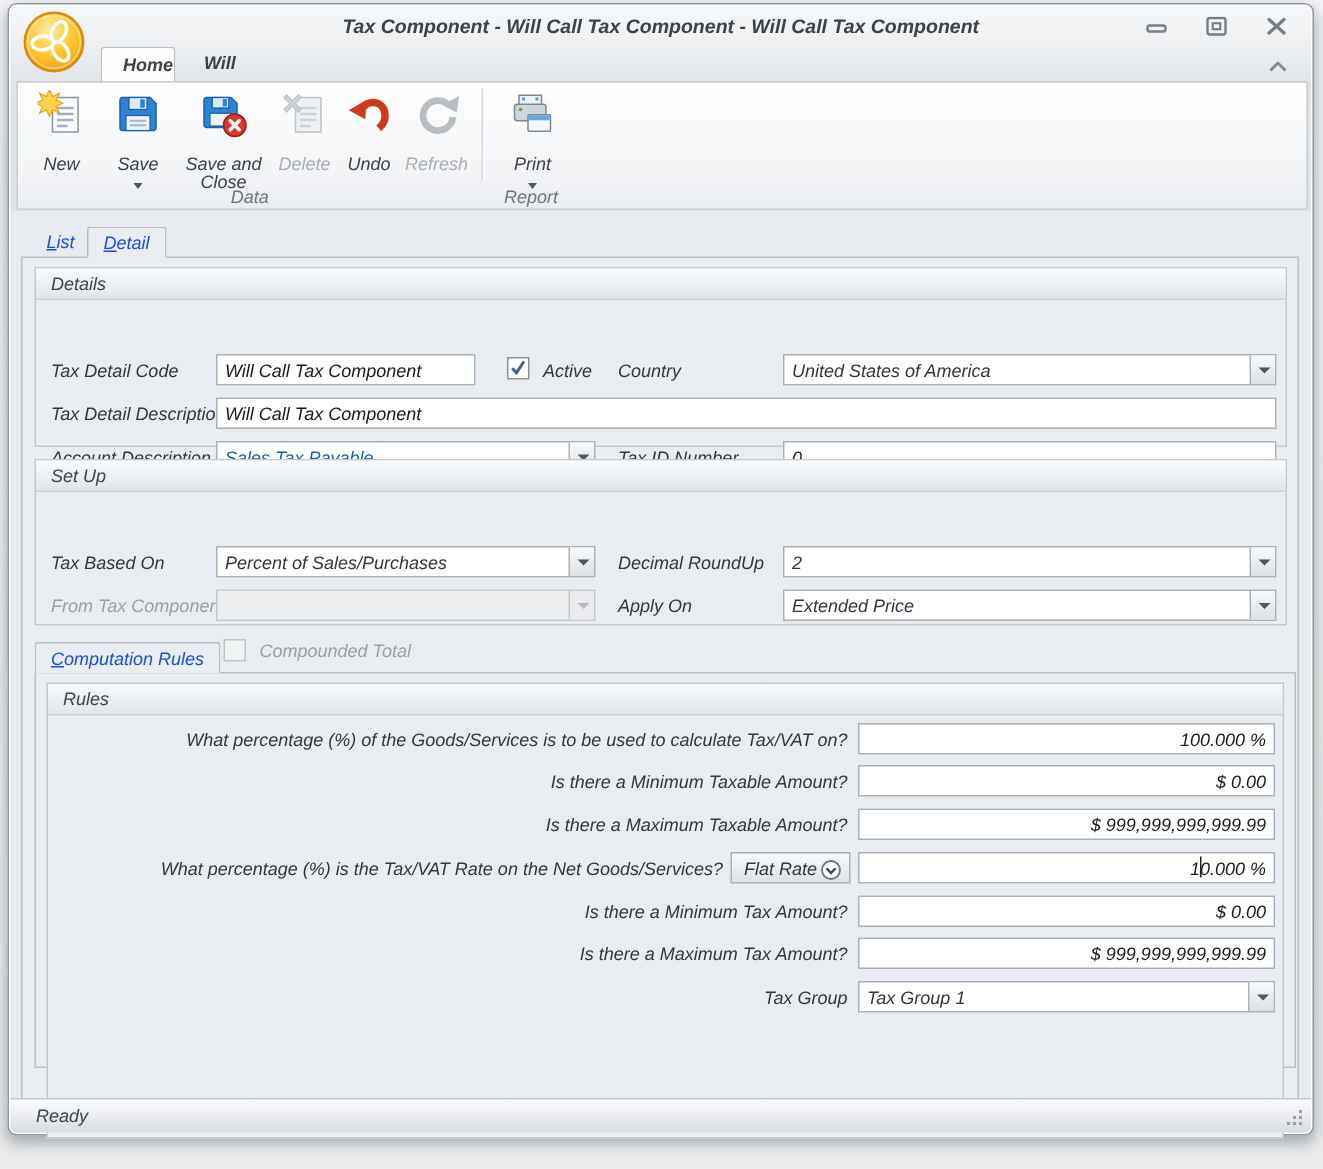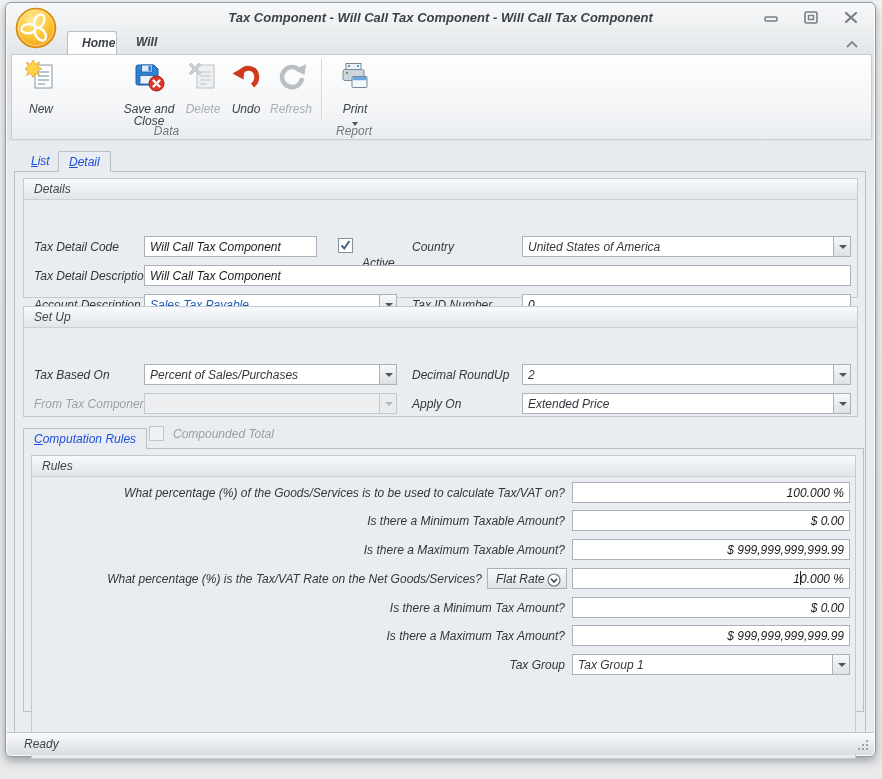--- a/index.html
+++ b/index.html
@@ -130,20 +130,31 @@
 
     <div class="rbtn" style="left:6px;width:46px;">
       <svg class="ric" viewBox="0 0 32 32">
         <rect x="10" y="5" width="17" height="23" fill="#fdfdfd" stroke="#8a94a0"></rect>
         <path d="M13 12h11M13 16h11M13 20h11M13 24h7" stroke="#9fb0c4" stroke-width="1.6"></path>
         <path d="M8 0 l2.2 4.4 4.4-2.2 -2.2 4.4 4.4 2.2 -4.4 2.2 2.2 4.4 -4.4-2.2 -2.2 4.4 -2.2-4.4 -4.4 2.2 2.2-4.4 -4.4-2.2 4.4-2.2 -2.2-4.4 4.4 2.2z" fill="#ffd24a" stroke="#e8a41c" stroke-width="0.8"></path>
       </svg>
       <span class="rlab">New</span>
     </div>
 
+    <div class="rbtn" style="left:57px;width:46px;">
+      <svg class="ric" viewBox="0 0 32 32">
+        <path d="M4 7 a2 2 0 0 1 2-2 h18 l4 4 v16 a2 2 0 0 1 -2 2 h-20 a2 2 0 0 1 -2-2 z" fill="#2e83d4" stroke="#1b5fa6"></path>
+        <rect x="10" y="5" width="12" height="8" fill="#dce9f7" stroke="#1b5fa6" stroke-width="0.8"></rect>
+        <rect x="17.5" y="6.2" width="3" height="5.6" fill="#2e83d4"></rect>
+        <rect x="8" y="17" width="16" height="10" fill="#eef3f8" stroke="#1b5fa6" stroke-width="0.8"></rect>
+        <path d="M10.5 20.5h11M10.5 23.5h11" stroke="#9fb6cc" stroke-width="1.2"></path>
+      </svg>
+      <span class="rlab">Save</span>
+      <span class="ddmark"></span>
+    </div>
 
     <div class="rbtn" style="left:108px;width:58px;">
       <svg class="ric" viewBox="0 0 32 32">
         <path d="M3 7 a2 2 0 0 1 2-2 h16 l4 4 v14 a2 2 0 0 1 -2 2 h-18 a2 2 0 0 1 -2-2 z" fill="#2e83d4" stroke="#1b5fa6"></path>
         <rect x="8.5" y="5" width="11" height="7" fill="#dce9f7" stroke="#1b5fa6" stroke-width="0.8"></rect>
         <rect x="15.5" y="6" width="2.8" height="5" fill="#2e83d4"></rect>
         <rect x="7" y="15.5" width="14" height="8.5" fill="#eef3f8" stroke="#1b5fa6" stroke-width="0.8"></rect>
         <circle cx="23.5" cy="23.5" r="7.5" fill="#d8372a" stroke="#a02015"></circle>
         <path d="M20.5 20.5 l6 6 M26.5 20.5 l-6 6" stroke="#fff" stroke-width="2.4" stroke-linecap="round"></path>
       </svg>
@@ -205,21 +216,21 @@
       <div class="grp" style="left:8px;top:6px;width:835px;height:120px;">
         <div class="grp-h">Details</div>
       </div>
       <div class="lbl" style="left:19px;top:68px;">Tax Detail Code</div>
       <input class="fld" style="left: 129px; top: 64px; width: 173px;" value="Will Call Tax Component">
       <div class="chk checked" style="left:323px;top:66px;">
         <svg width="13" height="13" viewBox="0 0 13 13">
             <path d="M2.5 6.5 l2.8 3 5-7.5" fill="none" stroke="#44617e" stroke-width="2"></path>
           </svg>
       </div>
-      <div class="lbl" style="left:347px;top:68px;margin-top:16px;">Active</div>
+      <div class="lbl" style="left:347px;top:68px;">Active</div>
       <div class="lbl" style="left:397px;top:68px;">Country</div>
       <div class="dd" style="left:507px;top:64px;width:329px;">
         <span class="ddval">United States of America</span>
         <span class="ddbtn"></span>
       </div>
 
       <div class="lbl" style="left:19px;top:97px;">Tax Detail Description</div>
       <input class="fld" style="left: 129px; top: 93px; width: 707px;" value="Will Call Tax Component">
 
       <div class="lbl" style="left:19px;top:126px;">Account Description</div>

